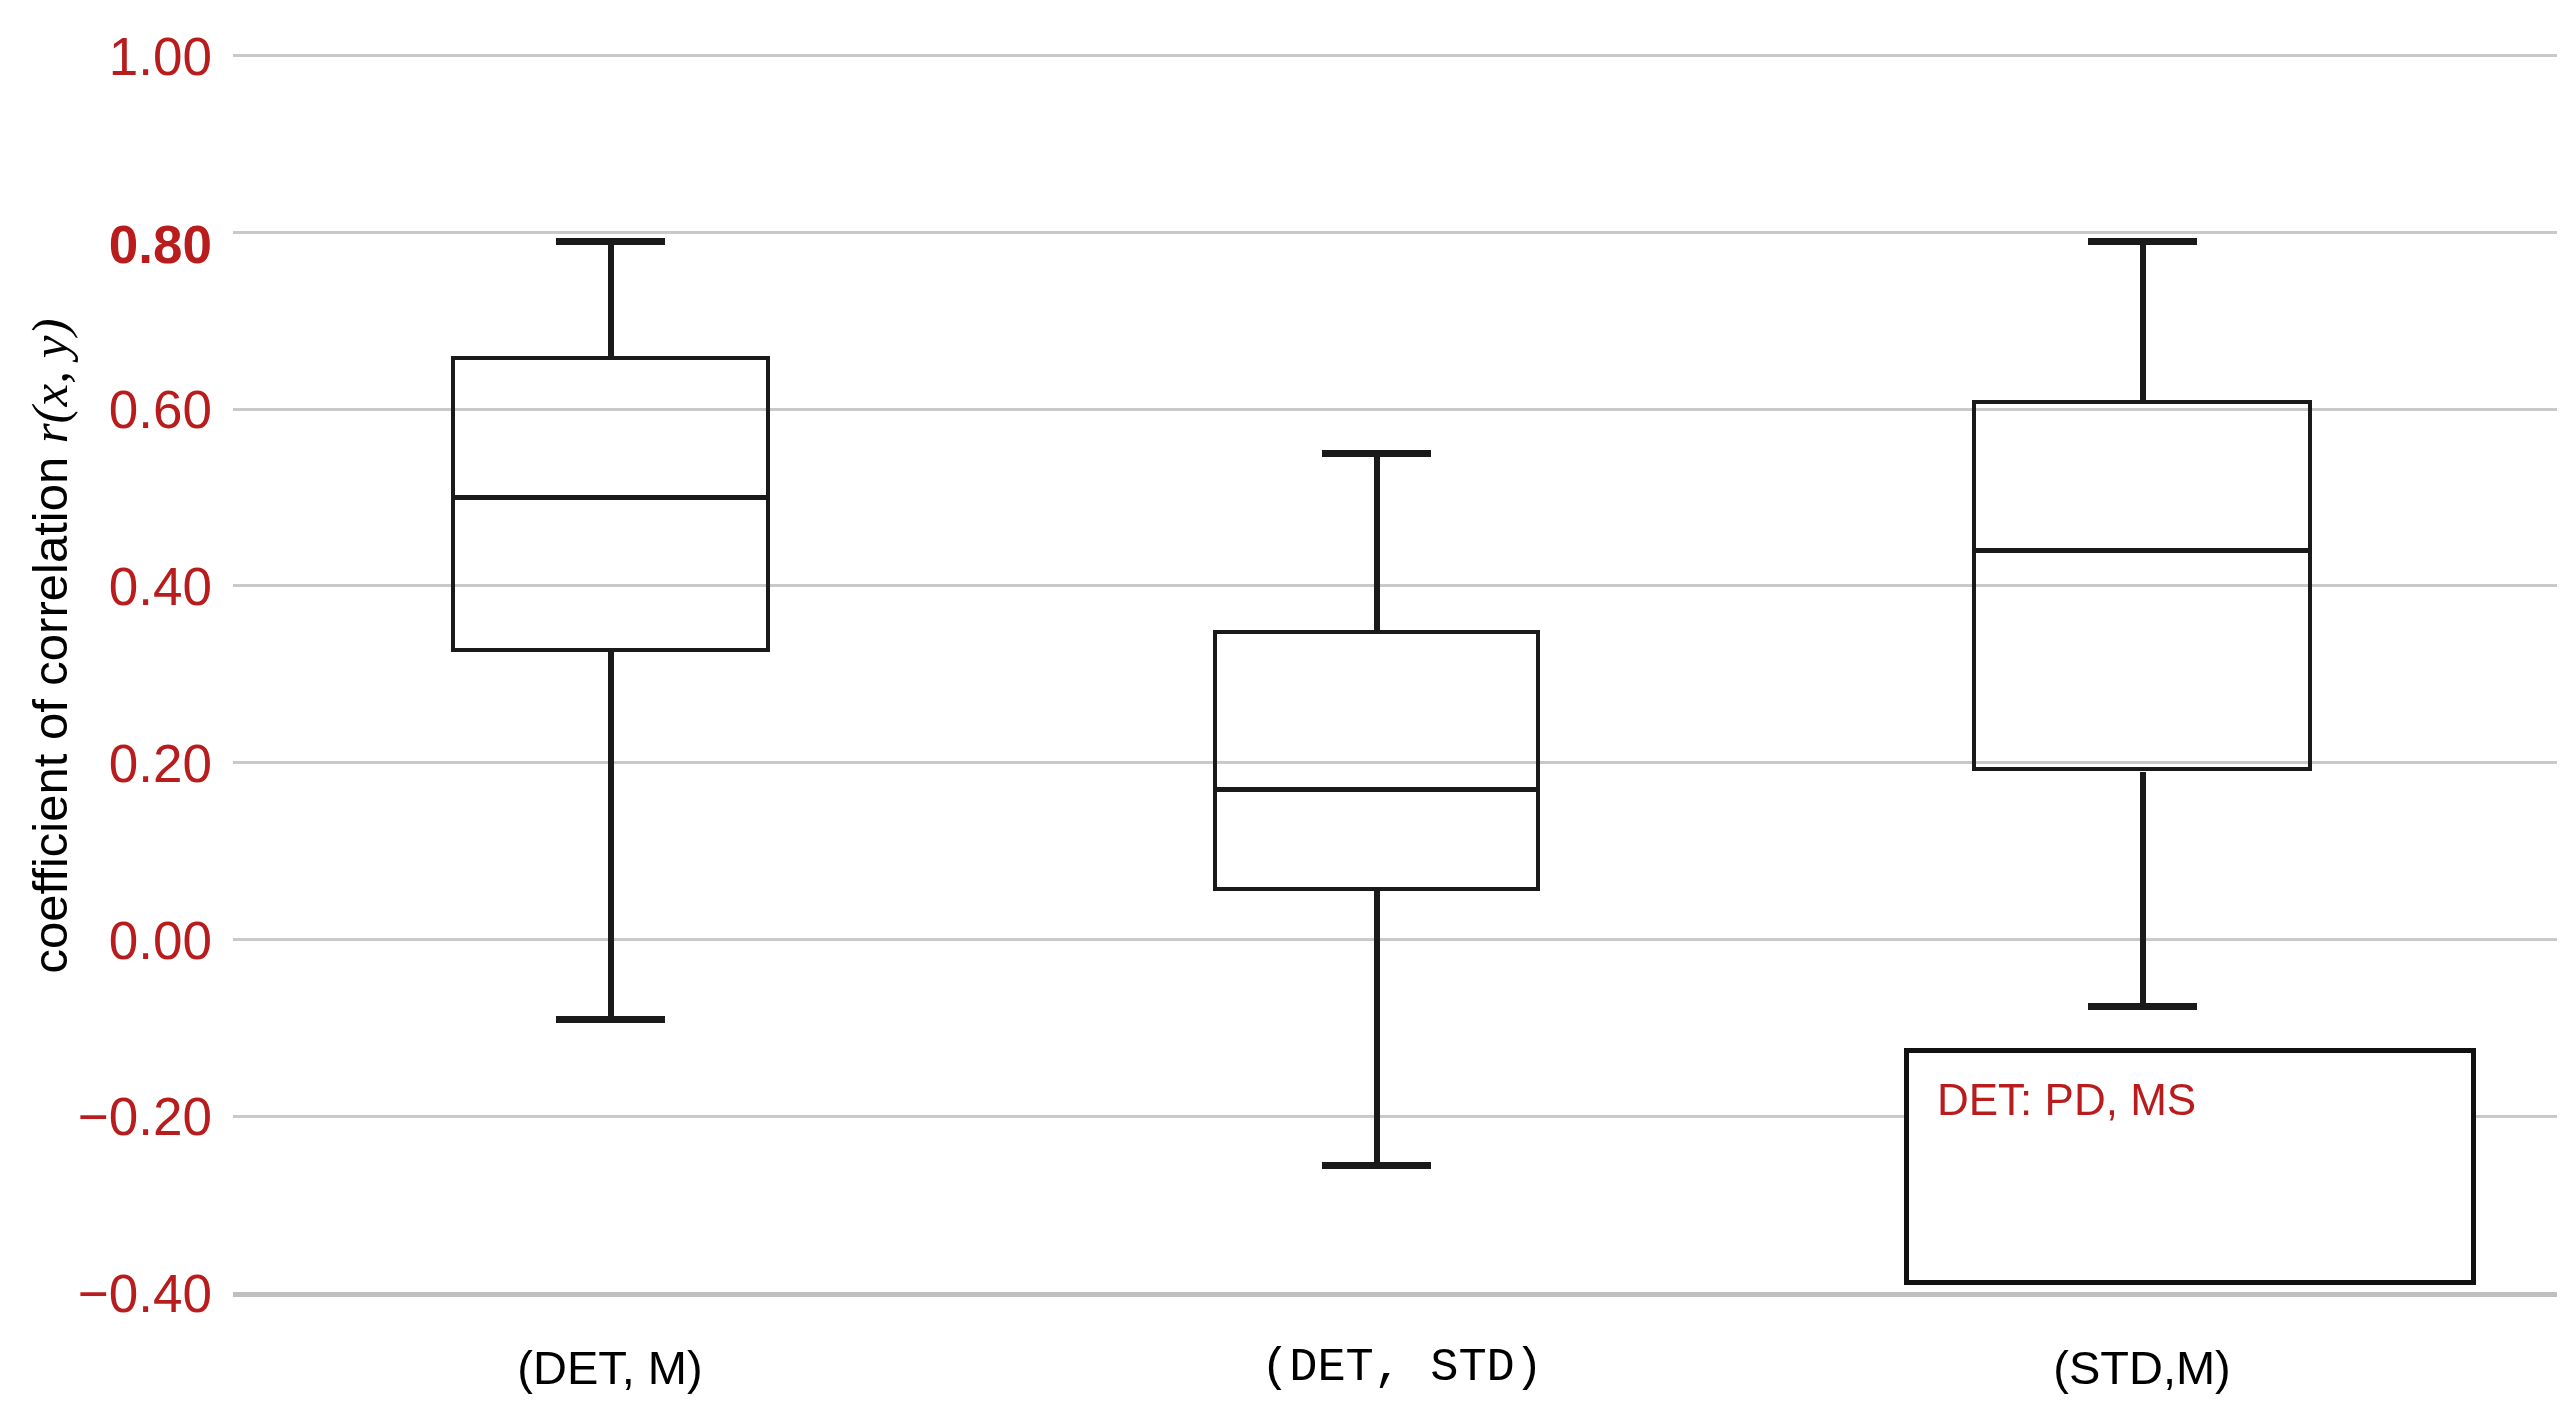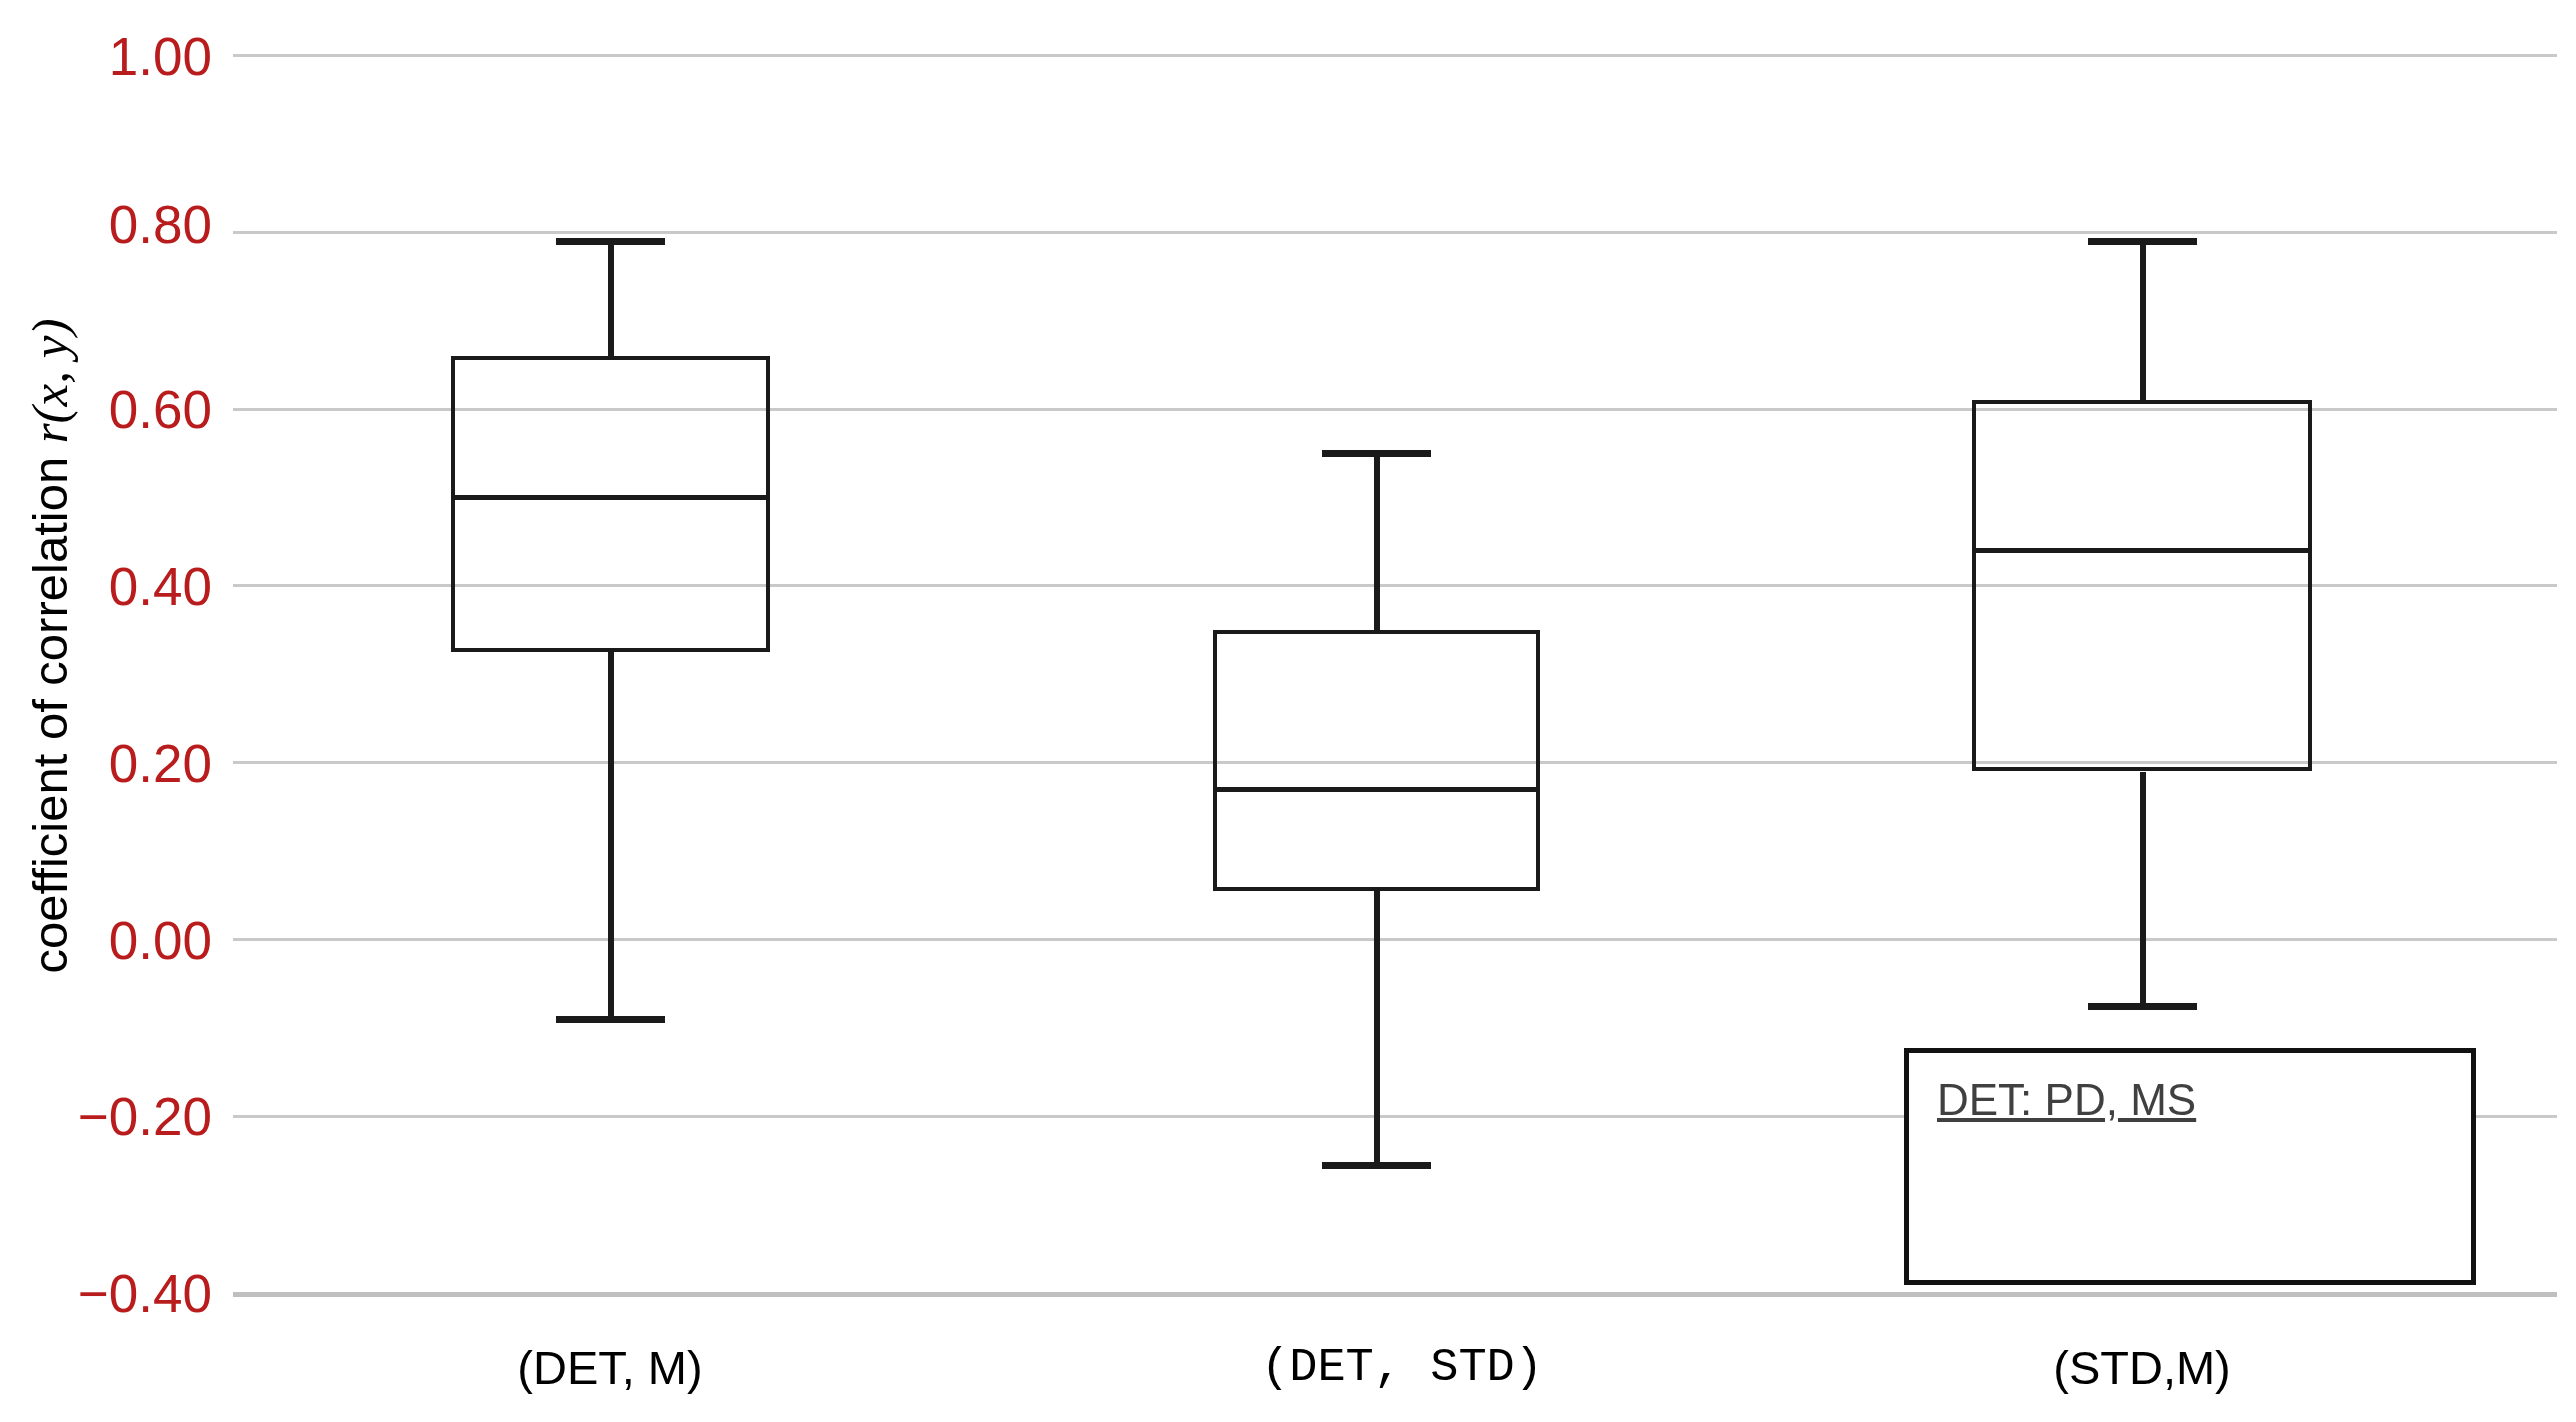--- a/index.html
+++ b/index.html
@@ -114,37 +114,36 @@
     width: 572px;
     height: 237px;
     border: 5.7px solid #111111;
     background: #ffffff;
     box-sizing: border-box;
     padding: 18px 0 0 28px;
   }
   .legend-line {
     font-size: 44px;
     line-height: 1.34;
-    color: #404040;
+    color: #b91c1c;
     white-space: nowrap;
-    text-decoration: underline;
   }
 </style>
 </head>
 <body>
 
 <div id="figure">
 
   <div class="y-axis-title">
     <span>coefficient of correlation </span><span class="mathvar">r</span><span class="mathvar">(x, y)</span>
   </div>
 
   <div id="y-ticks">
       <div class="y-tick-label" style="top: 56px;">1.00</div>
-      <div class="y-tick-label" style="top: 224px;">0.80</div>
+      <div class="y-tick-label" style="top: 244px; font-weight: bold;">0.80</div>
       <div class="y-tick-label" style="top: 409px;">0.60</div>
       <div class="y-tick-label" style="top: 586px;">0.40</div>
       <div class="y-tick-label" style="top: 763px;">0.20</div>
       <div class="y-tick-label" style="top: 940px;">0.00</div>
       <div class="y-tick-label" style="top: 1116px;">−0.20</div>
       <div class="y-tick-label" style="top: 1293px;">−0.40</div>
     </div>
 
   <div id="plot-area">
       <div class="gridline" style="top: 54px;"></div>

